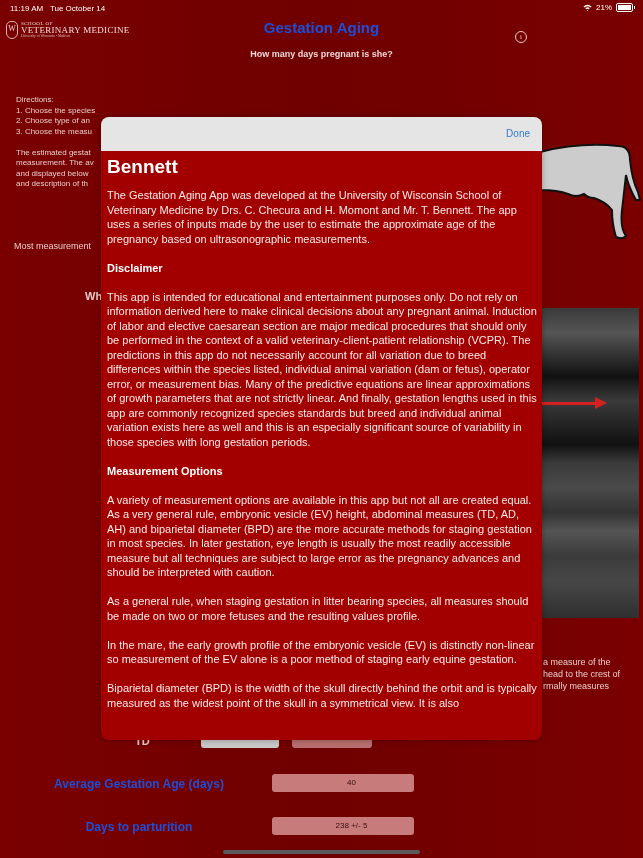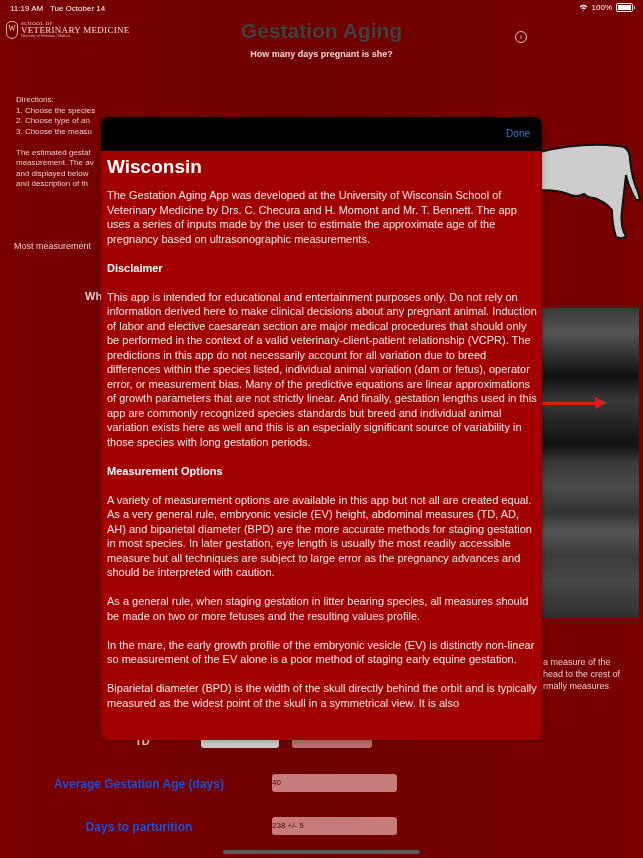--- a/index.html
+++ b/index.html
@@ -15,62 +15,62 @@
     .battery::before { content:""; position:absolute; inset:1px; background:#fff; }
     .battery::after { content:""; position:absolute; right:-3px; top:2px; width:1px; height:3px; background:#fff; }
 
     .logo { position:absolute; left:6px; top:21px; display:flex; align-items:center; gap:3px; }
     .crest { width:10px; height:16px; border:1px solid #d9b3b3; border-radius:5px 5px 6px 6px; font-size:8px; line-height:14px; text-align:center; color:#f0d0d0; font-family:"Liberation Serif", serif; }
     .logo-text { font-family:"Liberation Serif", serif; color:#f2dede; line-height:1; }
     .logo-text .l1 { font-size:5px; letter-spacing:0.5px; }
     .logo-text .l2 { font-size:9px; letter-spacing:0.3px; }
     .logo-text .l3 { font-size:3.5px; opacity:0.8; }
 
-    .app-title { position:absolute; top:19px; left:0; right:0; text-align:center; font-size:21px; font-weight:bold; color:#404040; }
+    .app-title { position:absolute; top:19px; left:0; right:0; text-align:center; font-size:15px; font-weight:bold; color:#1d4ed8; }
     .subtitle { position:absolute; top:49px; left:0; right:0; text-align:center; font-size:9px; font-weight:bold; color:#f0d8d8; }
     .info-icon { position:absolute; left:515px; top:31px; width:10px; height:10px; border:1px solid #e8c8c8; border-radius:50%; font-size:7px; text-align:center; line-height:10px; color:#e8c8c8; font-family:"Liberation Serif", serif; }
 
     .directions { position:absolute; left:16px; top:95px; font-size:8px; line-height:10.5px; color:#e8cccc; white-space:pre; }
     .most-meas { position:absolute; left:14px; top:241px; font-size:9px; color:#e8cccc; }
     .wh { position:absolute; left:85px; top:290px; font-size:11px; font-weight:bold; color:#e8cccc; }
 
     .cow { position:absolute; left:540px; top:140px; }
     .ultrasound { position:absolute; left:542px; top:308px; width:97px; height:310px;
       background: linear-gradient(180deg, #3a3a3a 0%, #555 8%, #2e2e2e 16%, #111 22%, #3a3a3a 30%, #222 38%, #111 44%, #3a3a3a 50%, #4a4a4a 58%, #333 66%, #555 72%, #3b3b3b 80%, #474747 88%, #2f2f2f 100%); }
     .ultrasound .arrow { position:absolute; left:0; top:94px; width:55px; height:3px; background:#d42020; }
     .ultrasound .arrowhead { position:absolute; left:53px; top:89px; width:0; height:0; border-left:12px solid #d42020; border-top:6px solid transparent; border-bottom:6px solid transparent; }
     .side-note { position:absolute; left:543px; top:656px; font-size:9px; line-height:12px; color:#e8cccc; white-space:pre; }
 
     .td-label { position:absolute; left:135px; top:735px; font-size:11px; font-weight:bold; color:#e8cccc; }
     .td-input { position:absolute; left:201px; top:736px; width:78px; height:12px; background:#c8c8c8; border-radius:3px; }
     .td-result { position:absolute; left:292px; top:736px; width:80px; height:12px; background:#b86e6e; border-radius:3px; }
 
     .row-label { position:absolute; font-size:12px; font-weight:bold; color:#1d4ed8; text-align:center; width:240px; }
-    .field { position:absolute; left:272px; width:125px; height:18px; background:#c77b7b; border-radius:3px; font-size:8px; text-align:left; line-height:18px; color:#3a1010; }
+    .field { position:absolute; left:272px; width:125px; height:18px; background:#c77b7b; border-radius:3px; font-size:8px; text-align:center; line-height:18px; color:#3a1010;padding-left:17px; }
 
     .home-indicator { position:absolute; left:223px; top:850px; width:197px; height:4px; border-radius:2px; background:#5a5a5a; }
 
     .modal { position:absolute; left:101px; top:117px; width:441px; height:623px; border-radius:8px; overflow:hidden; box-shadow:0 0 6px rgba(0,0,0,0.3); background:#a20000; }
-    .modal-header { height:34px; background:#000000; position:relative; }
+    .modal-header { height:34px; background:#e5e5e5; position:relative; }
     .done { position:absolute; right:12px; top:11px; font-size:10px; color:#2f7ad6; }
     .modal-body { padding:5px 5px 0 6px; font-size:11px; line-height:14.5px; color:#fbeaea; }
     .modal-body h1 { margin:0 0 10px 0; font-size:19px; font-weight:bold; line-height:22px; color:#fff; }
     .modal-body h2 { margin:0; font-size:11px; font-weight:bold; color:#fff; line-height:14.5px; }
     .modal-body p { margin:0 0 14.5px 0; }
   </style>
 </head>
 <body>
 
 <div class="statusbar">
   <span class="time"><span>11:19 AM</span>&nbsp;&nbsp;&nbsp;<span>Tue October 14</span></span>
   <span class="right">
     <svg width="9" height="7" viewBox="0 0 9 7">
         <path d="M0.5 2.5 Q4.5 -1 8.5 2.5 L7.5 3.5 Q4.5 1 1.5 3.5Z M2.3 4.2 Q4.5 2.4 6.7 4.2 L5.7 5.2 Q4.5 4.2 3.3 5.2Z M4.5 7 L3.8 6.2 Q4.5 5.7 5.2 6.2Z" fill="#fff"></path>
       </svg>
-    <span>100%</span>
+    <span>21%</span>
     <span class="battery"></span>
   </span>
 </div>
 
 <div class="logo">
   <div class="crest">W</div>
   <div class="logo-text">
     <div class="l1">SCHOOL OF</div>
     <div class="l2">VETERINARY MEDICINE</div>
     <div class="l3">University of Wisconsin - Madison</div>
@@ -115,21 +115,21 @@
 <div class="row-label" style="left:19px; top:820px;">Days to parturition</div>
 <div class="field" style="top:817px;">238 +/- 5</div>
 
 <div class="home-indicator"></div>
 
 <div class="modal">
   <div class="modal-header">
     <span class="done">Done</span>
   </div>
   <div class="modal-body">
-    <h1>Wisconsin</h1>
+    <h1>Bennett</h1>
     <p>The Gestation Aging App was developed at the University of Wisconsin School of Veterinary Medicine by Drs. C. Checura and H. Momont and Mr. T. Bennett. The app uses a series of inputs made by the user to estimate the approximate age of the pregnancy based on ultrasonographic measurements.</p>
     <h2>Disclaimer</h2>
     <p style="margin-top:14.5px;">This app is intended for educational and entertainment purposes only. Do not rely on information derived here to make clinical decisions about any pregnant animal. Induction of labor and elective caesarean section are major medical procedures that should only be performed in the context of a valid veterinary-client-patient relationship (VCPR). The predictions in this app do not necessarily account for all variation due to breed differences within the species listed, individual animal variation (dam or fetus), operator error, or measurement bias. Many of the predictive equations are linear approximations of growth parameters that are not strictly linear. And finally, gestation lengths used in this app are commonly recognized species standards but breed and individual animal variation exists here as well and this is an especially significant source of variability in those species with long gestation periods.</p>
     <h2>Measurement Options</h2>
     <p style="margin-top:14.5px;">A variety of measurement options are available in this app but not all are created equal. As a very general rule, embryonic vesicle (EV) height, abdominal measures (TD, AD, AH) and biparietal diameter (BPD) are the more accurate methods for staging gestation in most species. In later gestation, eye length is usually the most readily accessible measure but all techniques are subject to large error as the pregnancy advances and should be interpreted with caution.</p>
     <p>As a general rule, when staging gestation in litter bearing species, all measures should be made on two or more fetuses and the resulting values profile.</p>
     <p>In the mare, the early growth profile of the embryonic vesicle (EV) is distinctly non-linear so measurement of the EV alone is a poor method of staging early equine gestation.</p>
     <p>Biparietal diameter (BPD) is the width of the skull directly behind the orbit and is typically measured as the widest point of the skull in a symmetrical view. It is also</p>
   </div>
 </div>

